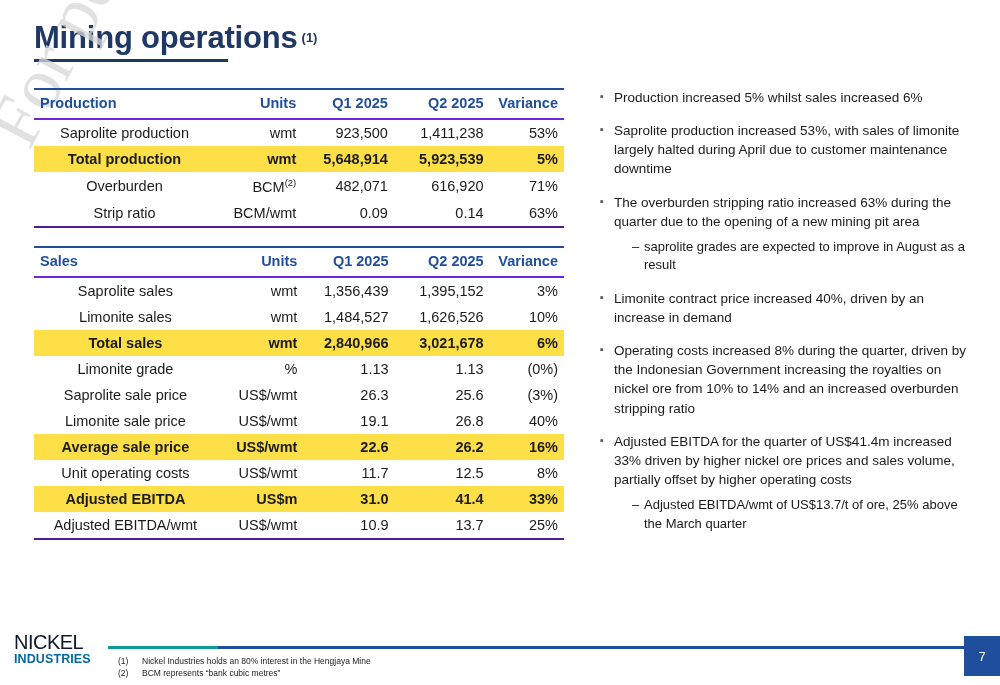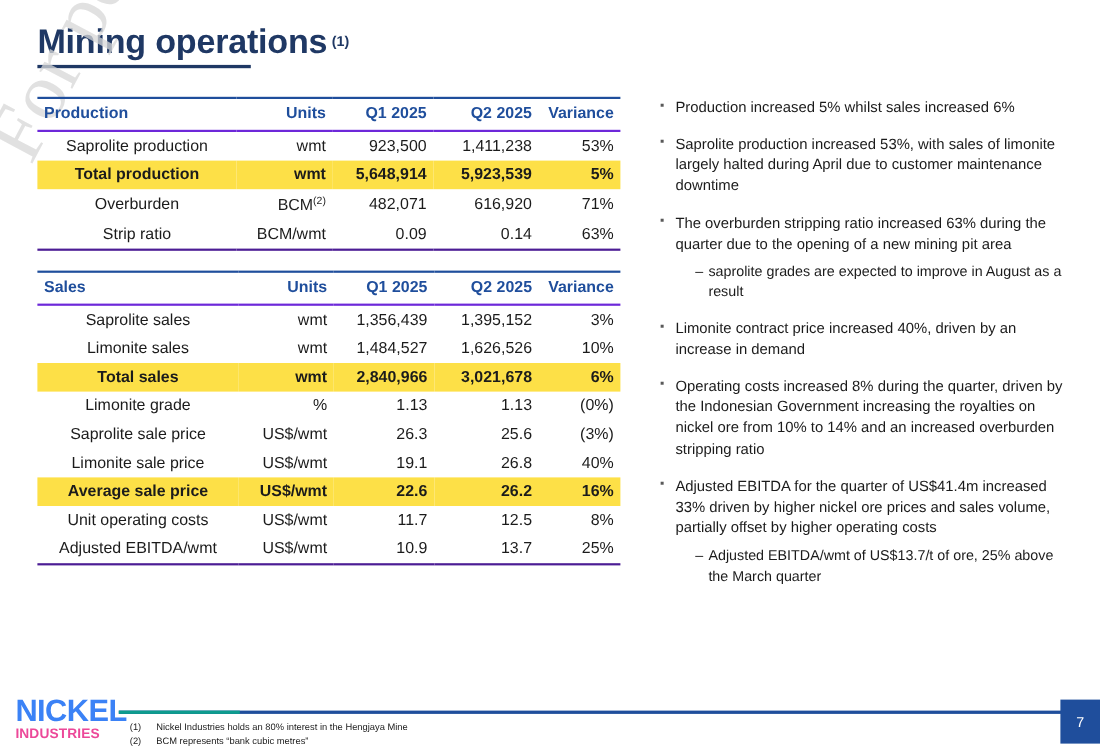--- a/index.html
+++ b/index.html
@@ -163,30 +163,30 @@
     height: 3px;
     background: #0d9c8e;
   }
   .logo {
     position: absolute;
     left: 14px;
     top: 632px;
     width: 92px;
   }
   .logo .l1 {
-    font-size: 28px;
-    font-weight: bold;
-    color: #3b82f6;
+    font-size: 20px;
+    font-weight: normal;
+    color: #0f172a;
     letter-spacing: -0.5px;
     line-height: 1.0;
   }
   .logo .l2 {
     font-size: 12.5px;
     font-weight: bold;
-    color: #ec4899;
+    color: #0369a1;
     letter-spacing: 0.1px;
     line-height: 1.1;
     margin-top: 1px;
   }
   .footnotes {
     position: absolute;
     left: 118px;
     top: 655px;
     font-size: 8.5px;
     color: #1b1b1b;
@@ -337,20 +337,27 @@
         <td>26.2</td>
         <td>16%</td>
       </tr>
       <tr>
         <td class="lbl">Unit operating costs</td>
         <td>US$/wmt</td>
         <td>11.7</td>
         <td>12.5</td>
         <td>8%</td>
       </tr>
+      <tr class="total">
+        <td class="lbl">Adjusted EBITDA</td>
+        <td>US$m</td>
+        <td>31.0</td>
+        <td>41.4</td>
+        <td>33%</td>
+      </tr>
       <tr class="rule-bottom">
         <td class="lbl">Adjusted EBITDA/wmt</td>
         <td>US$/wmt</td>
         <td>10.9</td>
         <td>13.7</td>
         <td>25%</td>
       </tr>
     </tbody>
   </table>
 </div>

